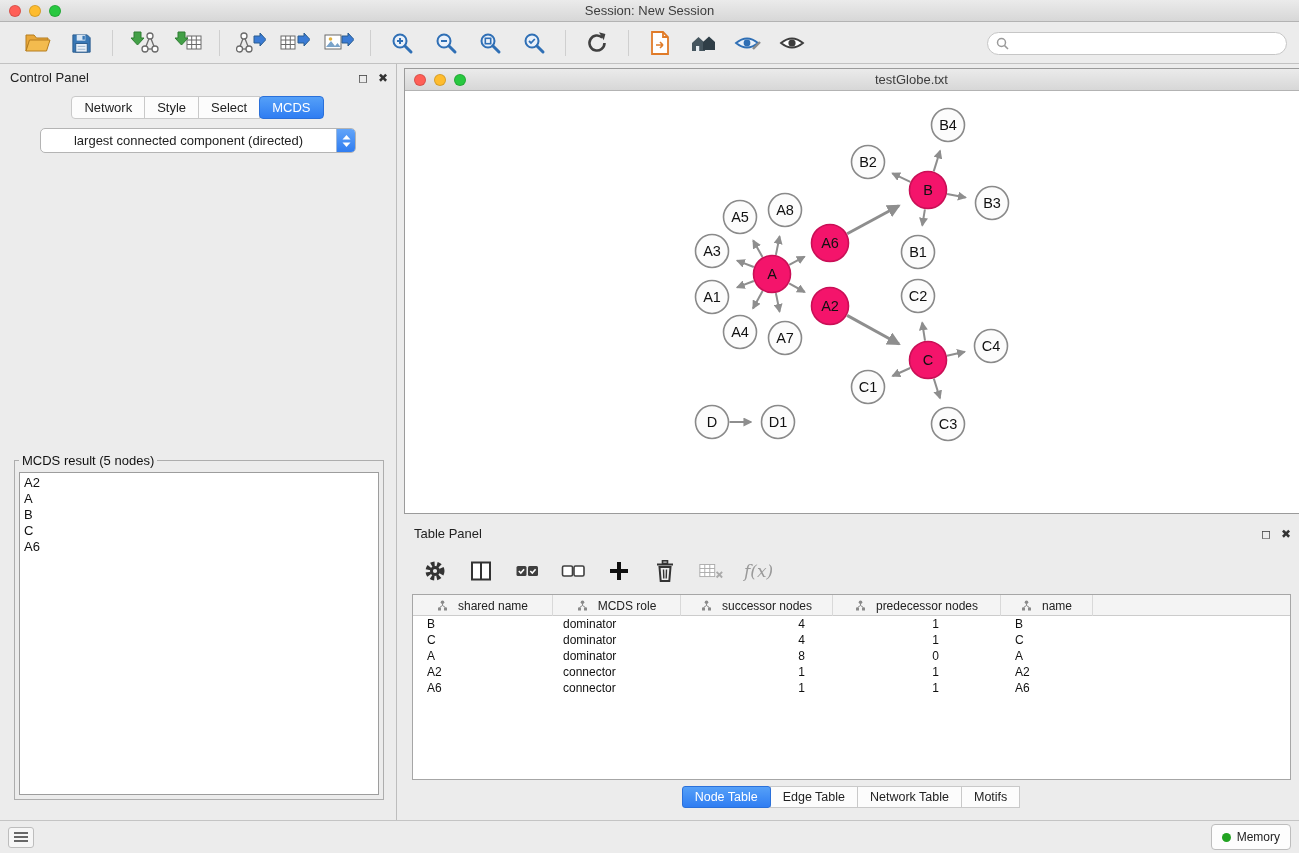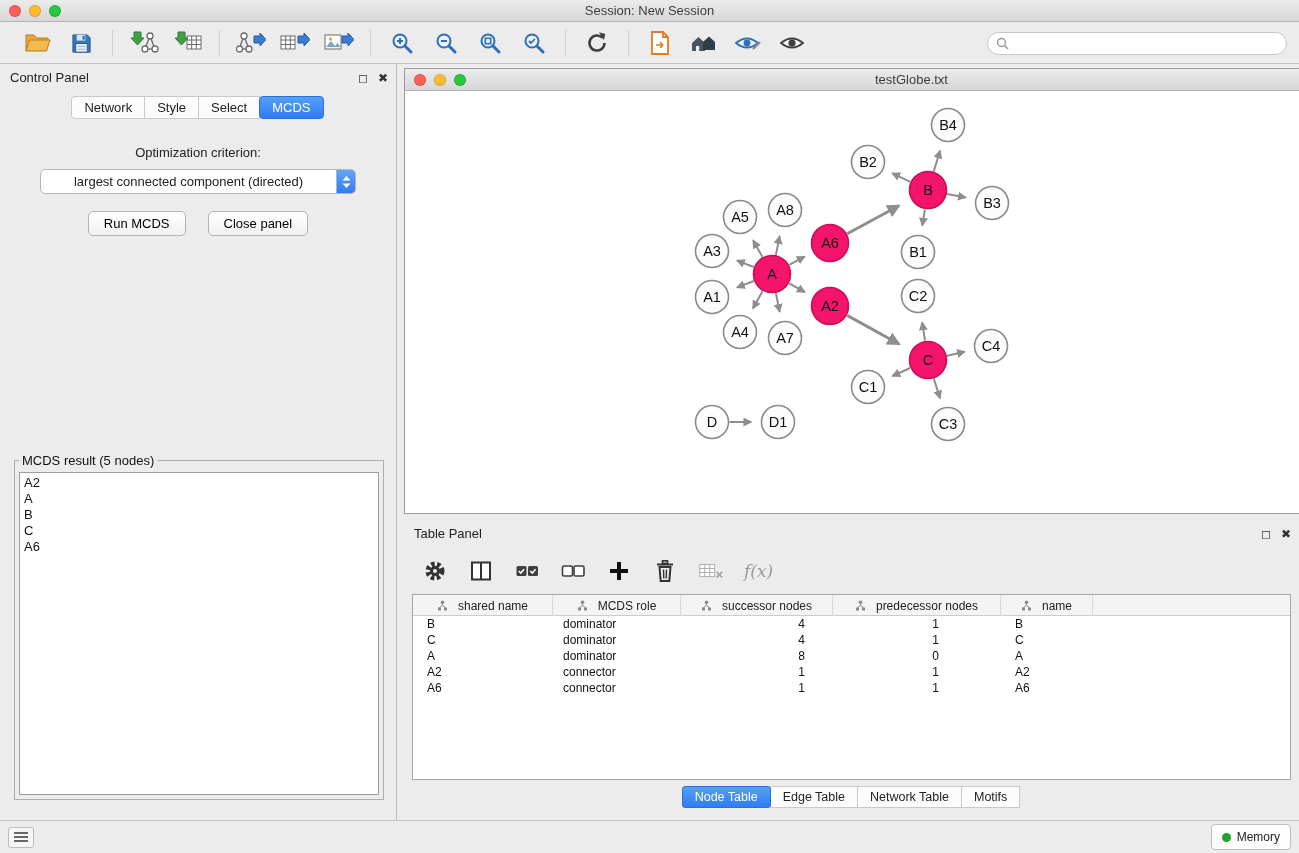--- a/index.html
+++ b/index.html
@@ -320,35 +320,30 @@
       <span>◻</span>
       <span>✖</span>
     </span>
   </div>
   <div class="ptabs">
       <div class="ptab">Network</div>
       <div class="ptab">Style</div>
       <div class="ptab">Select</div>
       <div class="ptab active">MCDS</div>
     </div>
-  <div class="opt-label">Optimization criterion:</div>
   <div class="combo">
     <span class="combo-label">largest connected component (directed)</span>
     <span class="combo-btn">
       <svg width="9" height="6" viewBox="0 0 9 6">
           <path d="M0.5 5.5L4.5 1l4 4.5z" fill="#fff"></path>
         </svg>
       <svg width="9" height="6" viewBox="0 0 9 6">
           <path d="M0.5 0.5l4 4.5 4-4.5z" fill="#fff"></path>
         </svg>
     </span>
-  </div>
-  <div class="btn-row">
-    <button class="pbtn">Run MCDS</button>
-    <button class="pbtn">Close panel</button>
   </div>
   <fieldset class="result-fieldset">
     <legend>MCDS result (5 nodes)</legend>
     <div class="result-list">
         <div class="li">A2</div>
         <div class="li">A</div>
         <div class="li">B</div>
         <div class="li">C</div>
         <div class="li">A6</div>
       </div>

